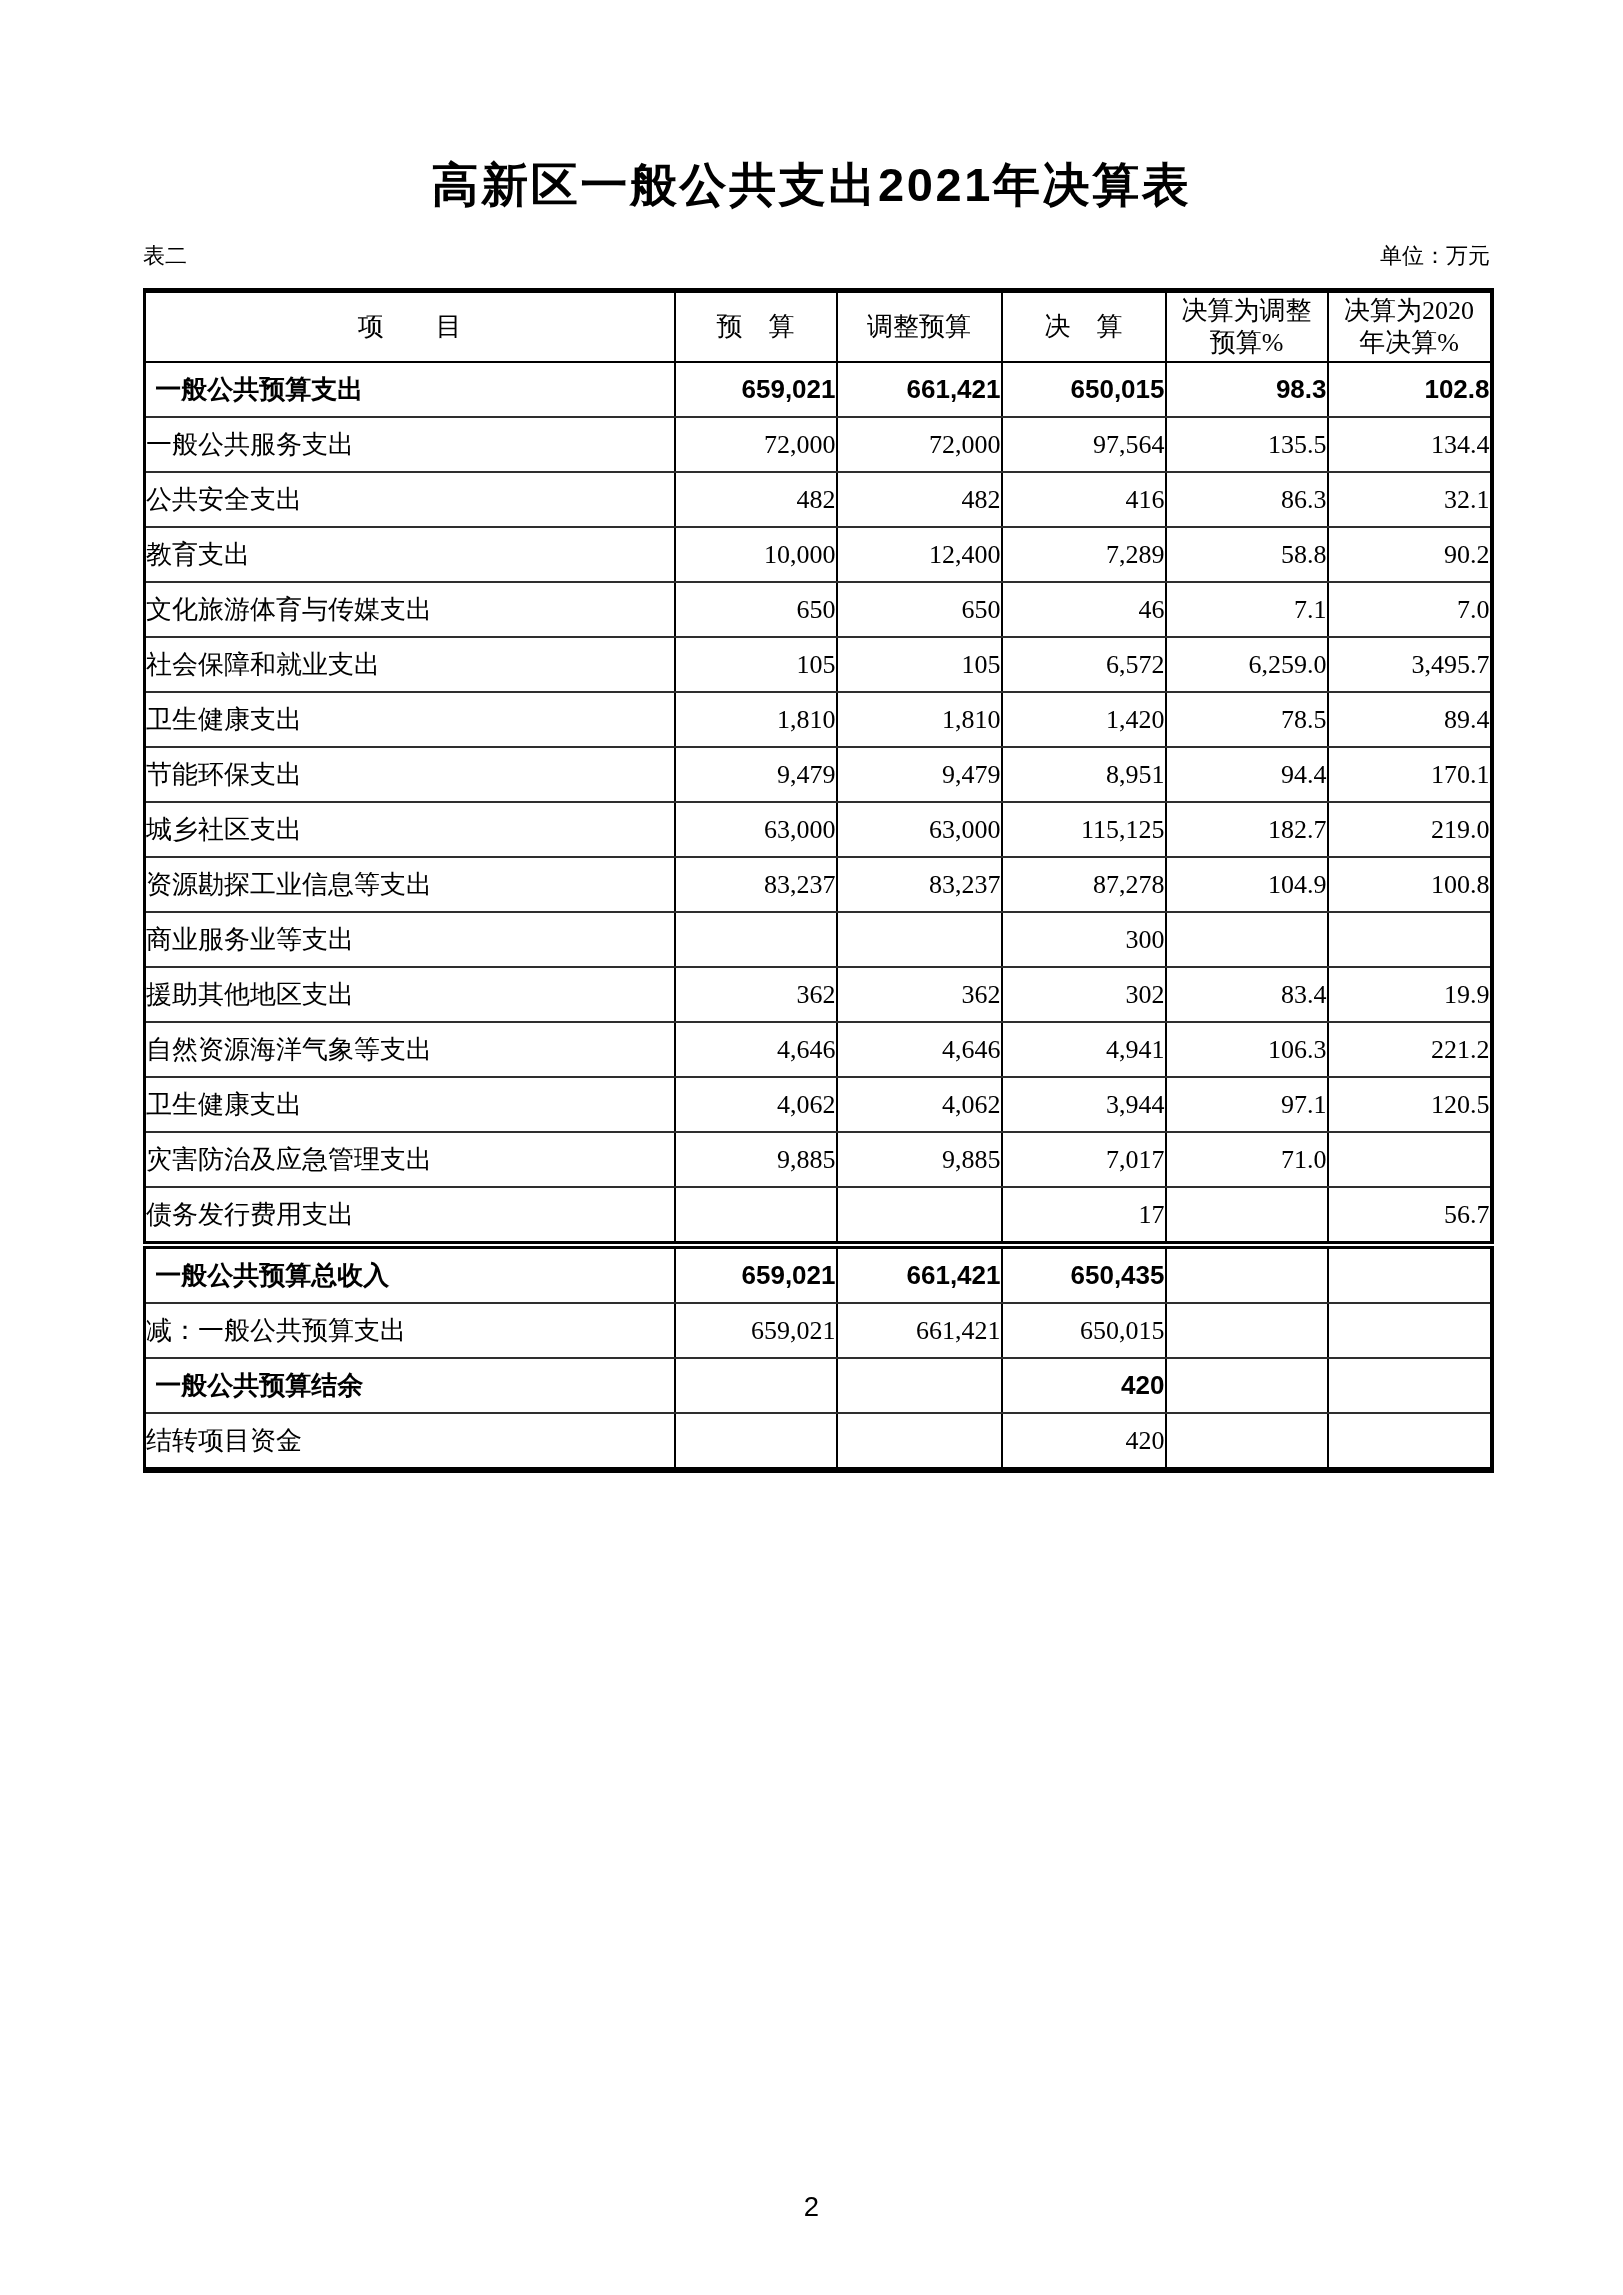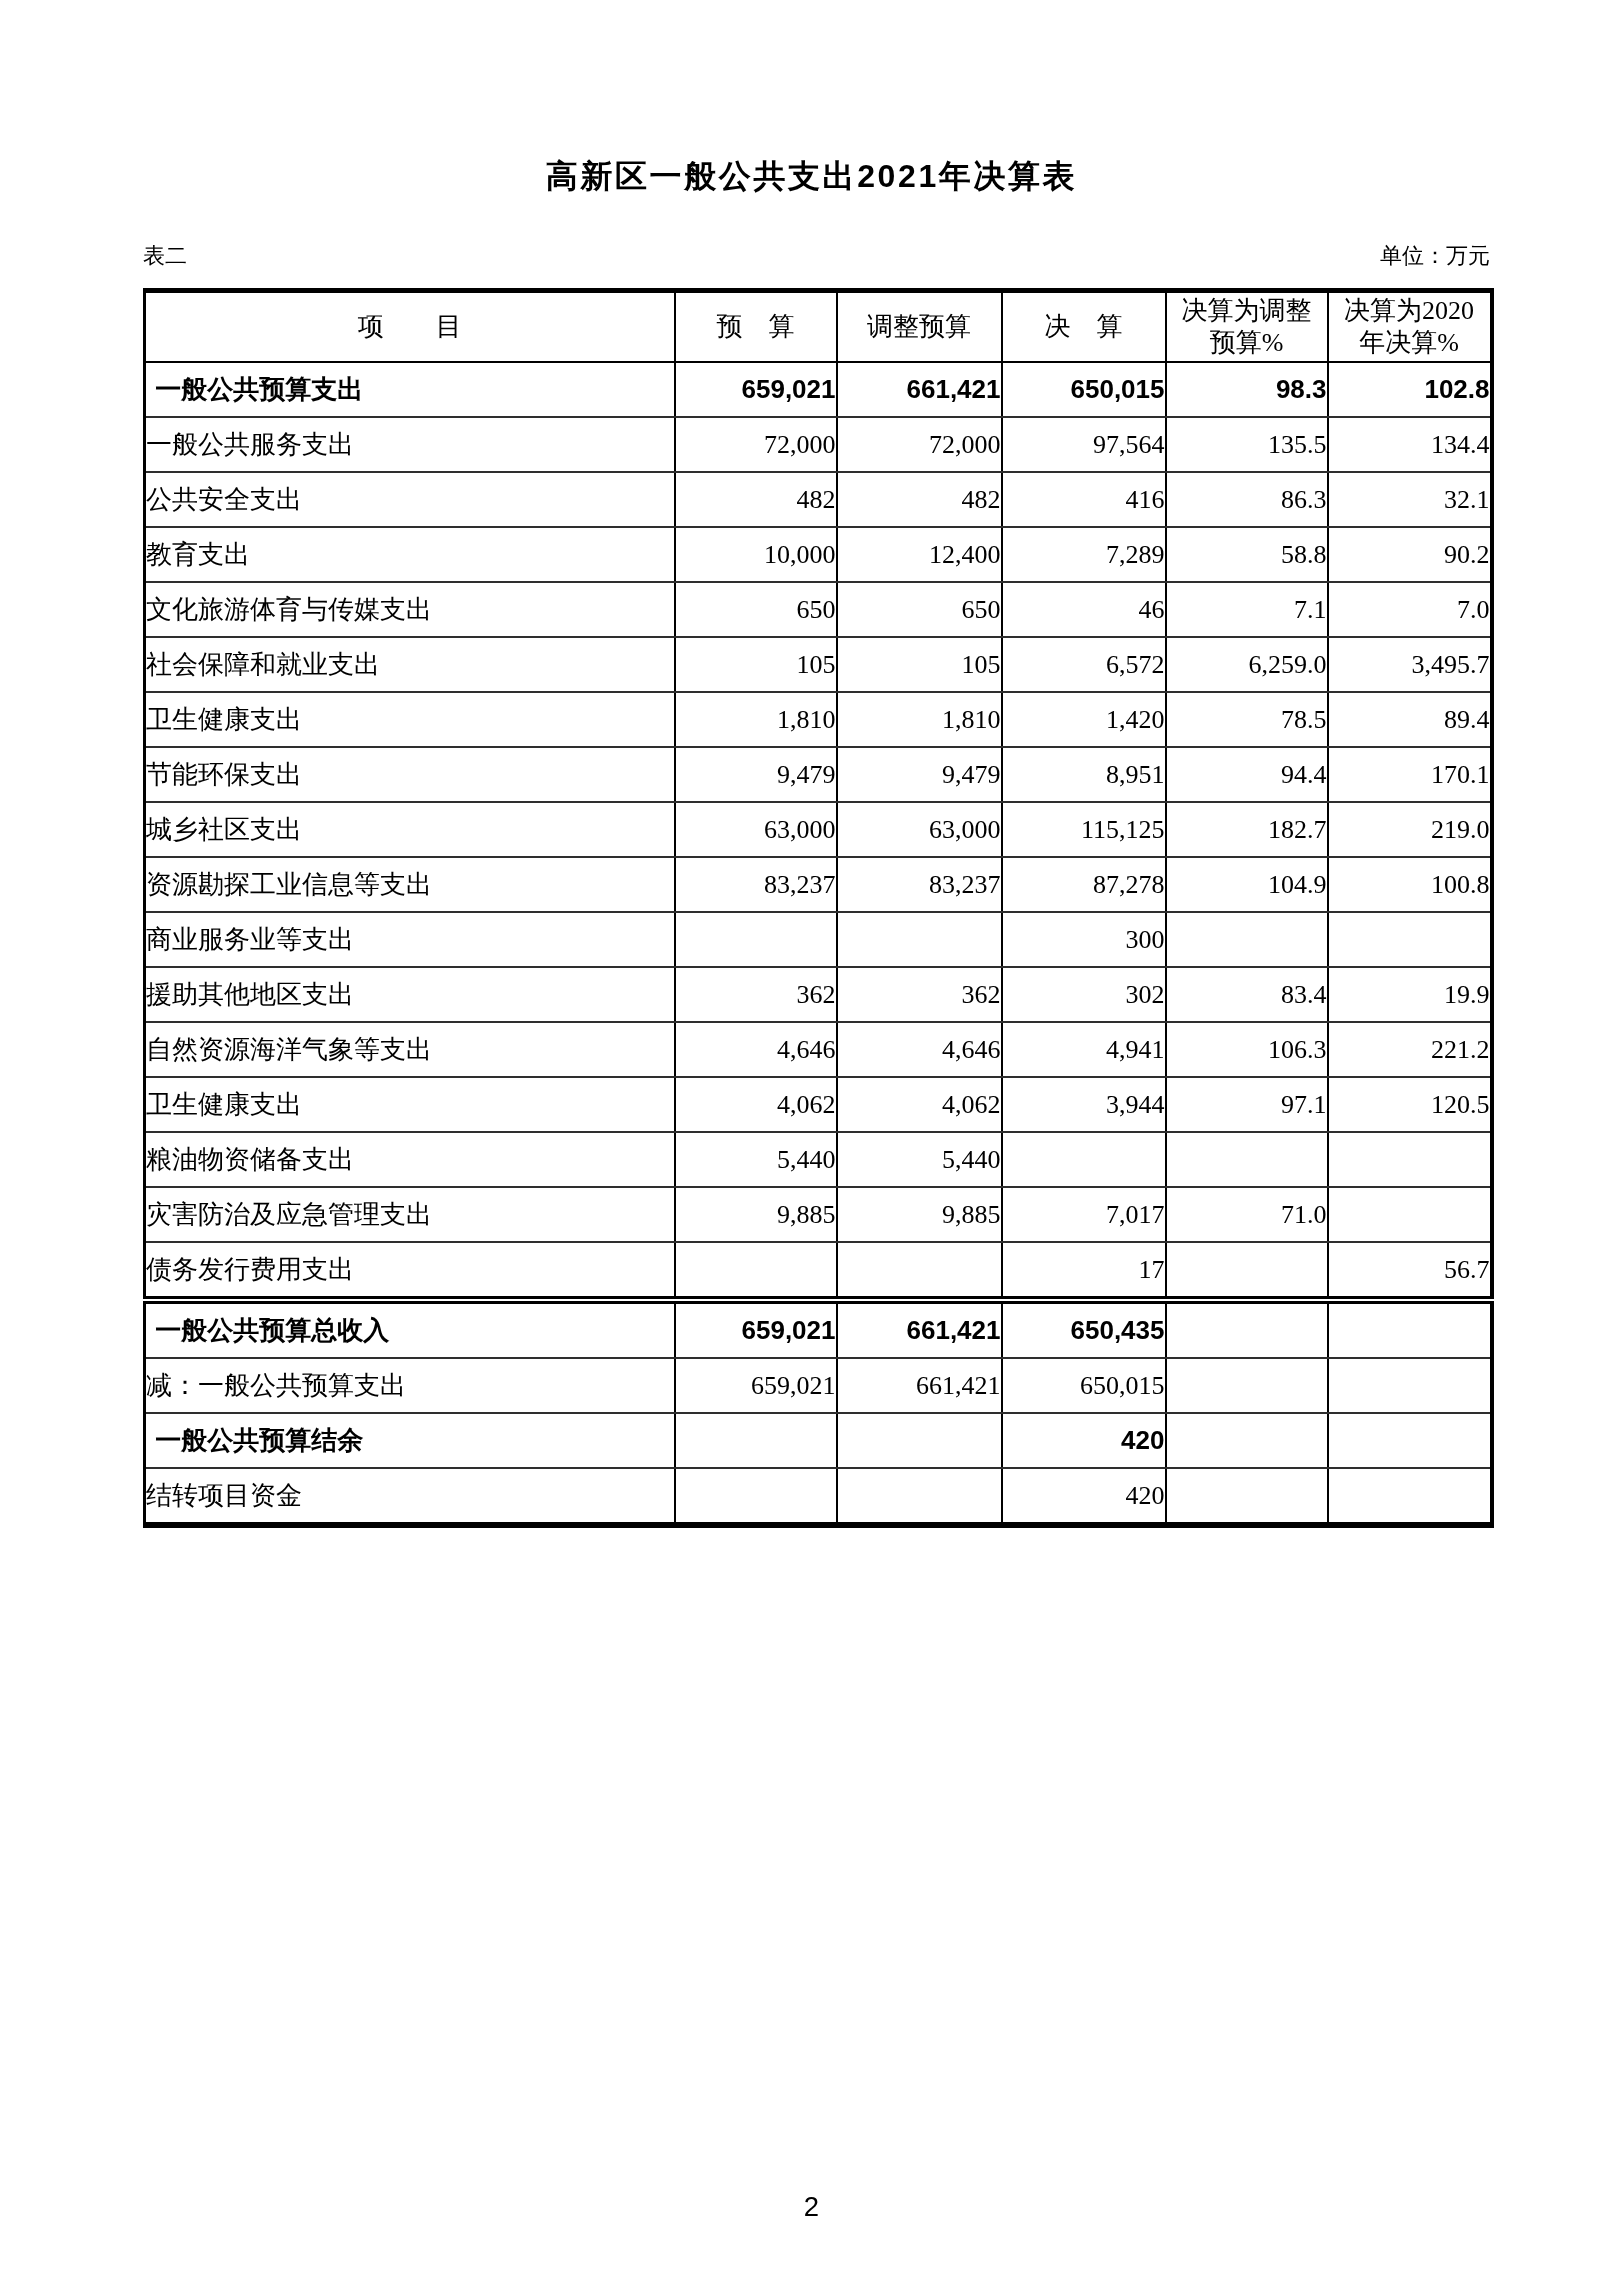--- a/index.html
+++ b/index.html
@@ -13,21 +13,21 @@
     overflow:hidden;
   }
   .doc-title{
     position:absolute;
     top:159px;
     left:0;
     width:100%;
     text-align:center;
     font-family:"Liberation Sans","DejaVu Sans",sans-serif;
     font-weight:900;
-    font-size:32px;
+    font-size:47px;
     letter-spacing:2.6px;
     line-height:1.1;
   }
   .meta-line{
     position:absolute;
     top:243px;
     left:143px;
     width:1347px;
     display:flex;
     justify-content:space-between;
@@ -238,28 +238,20 @@
   </tr>
         <tr>
     <td class="label">卫生健康支出</td>
     <td class="num">4,062</td>
     <td class="num">4,062</td>
     <td class="num">3,944</td>
     <td class="num">97.1</td>
     <td class="num">120.5</td>
   </tr>
         <tr>
-    <td class="label">粮油物资储备支出</td>
-    <td class="num">5,440</td>
-    <td class="num">5,440</td>
-    <td class="num"></td>
-    <td class="num"></td>
-    <td class="num"></td>
-  </tr>
-        <tr>
     <td class="label">灾害防治及应急管理支出</td>
     <td class="num">9,885</td>
     <td class="num">9,885</td>
     <td class="num">7,017</td>
     <td class="num">71.0</td>
     <td class="num"></td>
   </tr>
         <tr>
     <td class="label">债务发行费用支出</td>
     <td class="num"></td>

